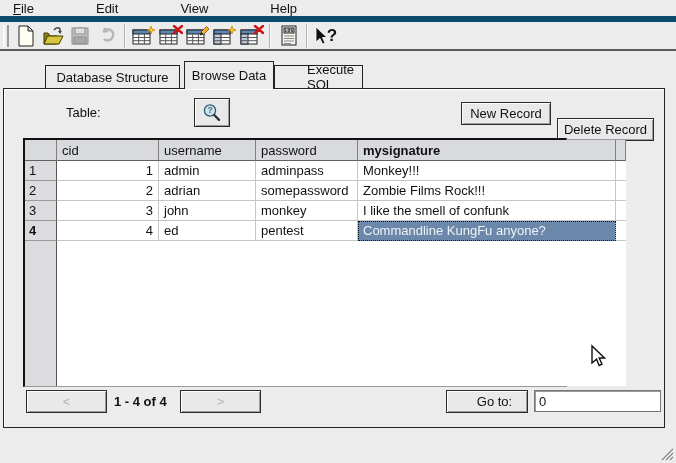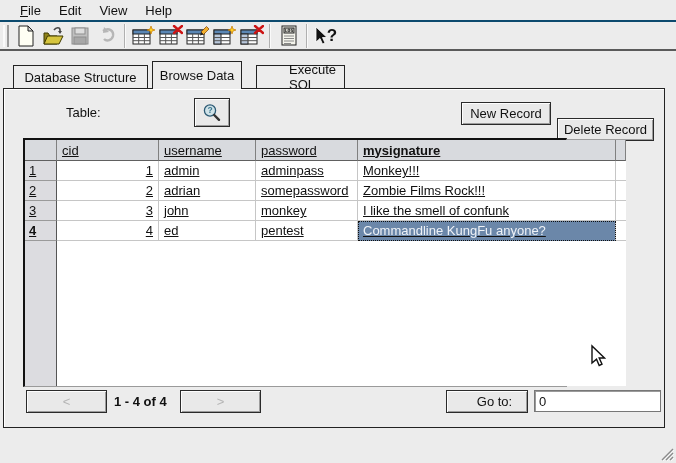--- a/index.html
+++ b/index.html
@@ -8,22 +8,23 @@
     font-family:"Liberation Sans","DejaVu Sans",sans-serif;
     font-size:13px; color:#111;
     background:#ececec;
     position:relative; overflow:hidden;
     -webkit-font-smoothing:antialiased;
   }
 
   
   .menubar {
     height:22px; display:flex; align-items:center;
-    padding-left:11px; background:#ececec;
-    border-bottom:2px solid #0c4a6e;
+    padding-left:4px; background:#ececec;
+    border-bottom:6px solid #0c4a6e;
+    gap:44px;
   }
   .menu-item { padding:2px 9px; cursor:default; }
   .menu-item u { text-decoration:underline; }
 
   
   .toolbar {
     height:29px; display:flex; align-items:center;
     background:#ececec; border-bottom:2px solid #5a5a5a;
     padding-left:2px;
   }
@@ -35,21 +36,21 @@
     width:27px; height:26px; display:flex; align-items:center; justify-content:center;
     background:transparent; border:1px solid transparent;
   }
   .tb-sep {
     width:2px; height:24px; margin:0 4px;
     border-left:1px solid #b0b0b0; border-right:1px solid #fafafa;
   }
 
   
   .tab { position:absolute; background:#ececec; border:1px solid #222;
-         display:flex; align-items:center; justify-content:center; cursor:default; }
+         display:flex; align-items:center; justify-content:center; cursor:default;margin-left:32px; }
   .tab.inactive { top:65px; height:24px; }
   .tab.active  { top:61px; height:28px; border-bottom:none; z-index:5; }
 
   
   .frame {
     position:absolute; left:3px; top:88px; width:662px; height:340px;
     background:#ececec; border:1px solid #222;
     box-shadow:1px 1px 0 #fff inset;
   }
 
@@ -91,21 +92,20 @@
   
   .grid {
     position:absolute; left:19px; top:49px; width:544px; height:249px;
     background:#4c1d95;
     border-top:2px solid #111; border-left:2px solid #111;
     border-right:1px solid #9a9a9a; border-bottom:1px solid #9a9a9a;
     display:grid;
     grid-template-columns:32px 102px 97px 102px 258px 1fr;
     grid-template-rows:21px 20px 20px 20px 20px 1fr;
     font-size:13px;
-    text-decoration:underline;
   }
   .hcell {
     background:#d8dade; border-right:1px solid #808080; border-bottom:1px solid #606060;
     display:flex; align-items:center; padding:0 5px; overflow:hidden; white-space:nowrap;
   }
   .hcell.bold { font-weight:bold; }
   .hcell.corner, .hcell.hfill { padding:0; }
   .gcell {
     background:#dcdce0; border-right:1px solid #555; border-bottom:1px solid #9a9a9a;
     display:flex; align-items:center; padding:0 4px;
@@ -272,21 +272,21 @@
       <svg width="26" height="22" viewBox="0 0 26 22">
         <path d="M3 2 L3 17 L7 13.5 L9.5 19 L12 18 L9.5 12.5 L14 12.5 Z" fill="#111" stroke="#fff" stroke-width="0.8"></path>
         <text x="19" y="16" text-anchor="middle" font-size="17" font-weight="bold" font-family="'Liberation Sans',sans-serif" fill="#111">?</text>
       </svg>
     </span>
   </div>
 </div>
 
 <div class="tab inactive" style="left:13px; width:135px;">Database Structure</div>
 <div class="tab active" style="left:152px; width:90px;">Browse Data</div>
-<div class="tab inactive" style="left:256px; width:89px;padding-left:32px;">Execute SQL</div>
+<div class="tab inactive" style="left:242px; width:89px;padding-left:32px;">Execute SQL</div>
 
 <div class="frame">
 
   <div class="label" style="left:14px; top:16px;margin-left:48px;">Table:</div>
 
 
   <div class="search-btn">
     <span>
       <svg width="20" height="20" viewBox="0 0 20 20">
         <circle cx="8" cy="7.5" r="5.6" fill="#cfe2e8" stroke="#2c5a74" stroke-width="1.3"></circle>

